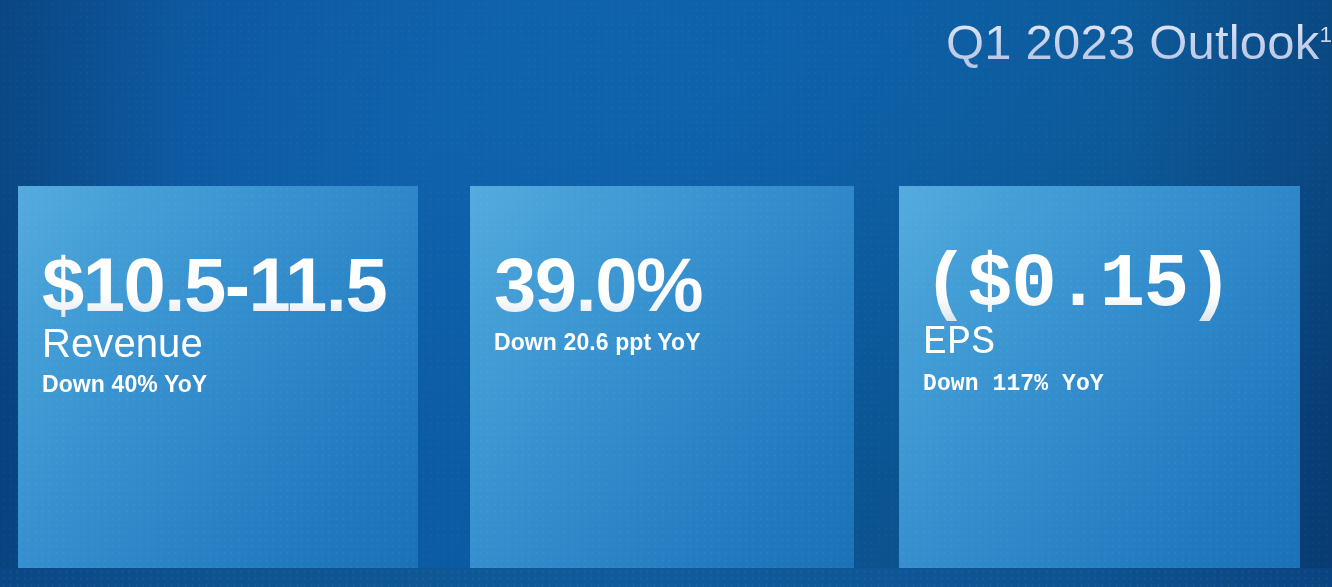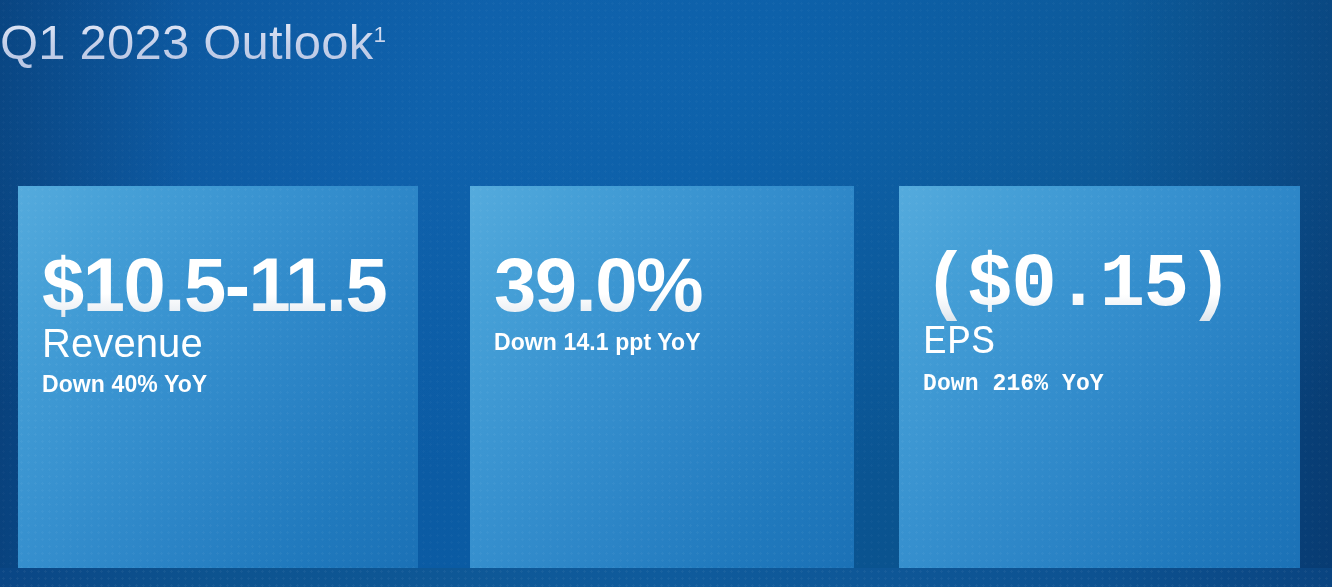--- a/index.html
+++ b/index.html
@@ -47,21 +47,21 @@
     pointer-events: none;
     opacity: 0.75;
   }
 
   
   .title {
     position: absolute;
     top: 16px;
     left: 0;
     width: 100%;
-    text-align: left;
+    text-align: right;
     z-index: 5;
     font-size: 49px;
     line-height: 1.08;
     font-weight: 400;
     letter-spacing: 0.2px;
     color: #ccd6ee;
     background: linear-gradient(180deg, #e8edfa 0%, #c3cfe9 55%, #b9c7e4 100%);
     -webkit-background-clip: text;
     background-clip: text;
     -webkit-text-fill-color: transparent;
@@ -187,28 +187,28 @@
     <div class="card card-1">
       <div class="metric">$10.5-11.5B</div>
       <div class="metric-label">Revenue</div>
       <div class="metric-delta">Down 40% YoY</div>
     </div>
 
     <div class="gap-1"></div>
 
     <div class="card card-2">
       <div class="metric">39.0%</div>
-      <div class="metric-delta">Down 14.1 ppt YoY</div>
+      <div class="metric-delta">Down 20.6 ppt YoY</div>
     </div>
 
     <div class="gap-2"></div>
 
     <div class="card card-3">
       <div class="metric">($0.15)</div>
       <div class="metric-label">EPS</div>
-      <div class="metric-delta">Down 216% YoY</div>
+      <div class="metric-delta">Down 117% YoY</div>
     </div>
 
   </div>
 
   <div class="bottom-band"></div>
 
 </div>
 
 </body></html>

